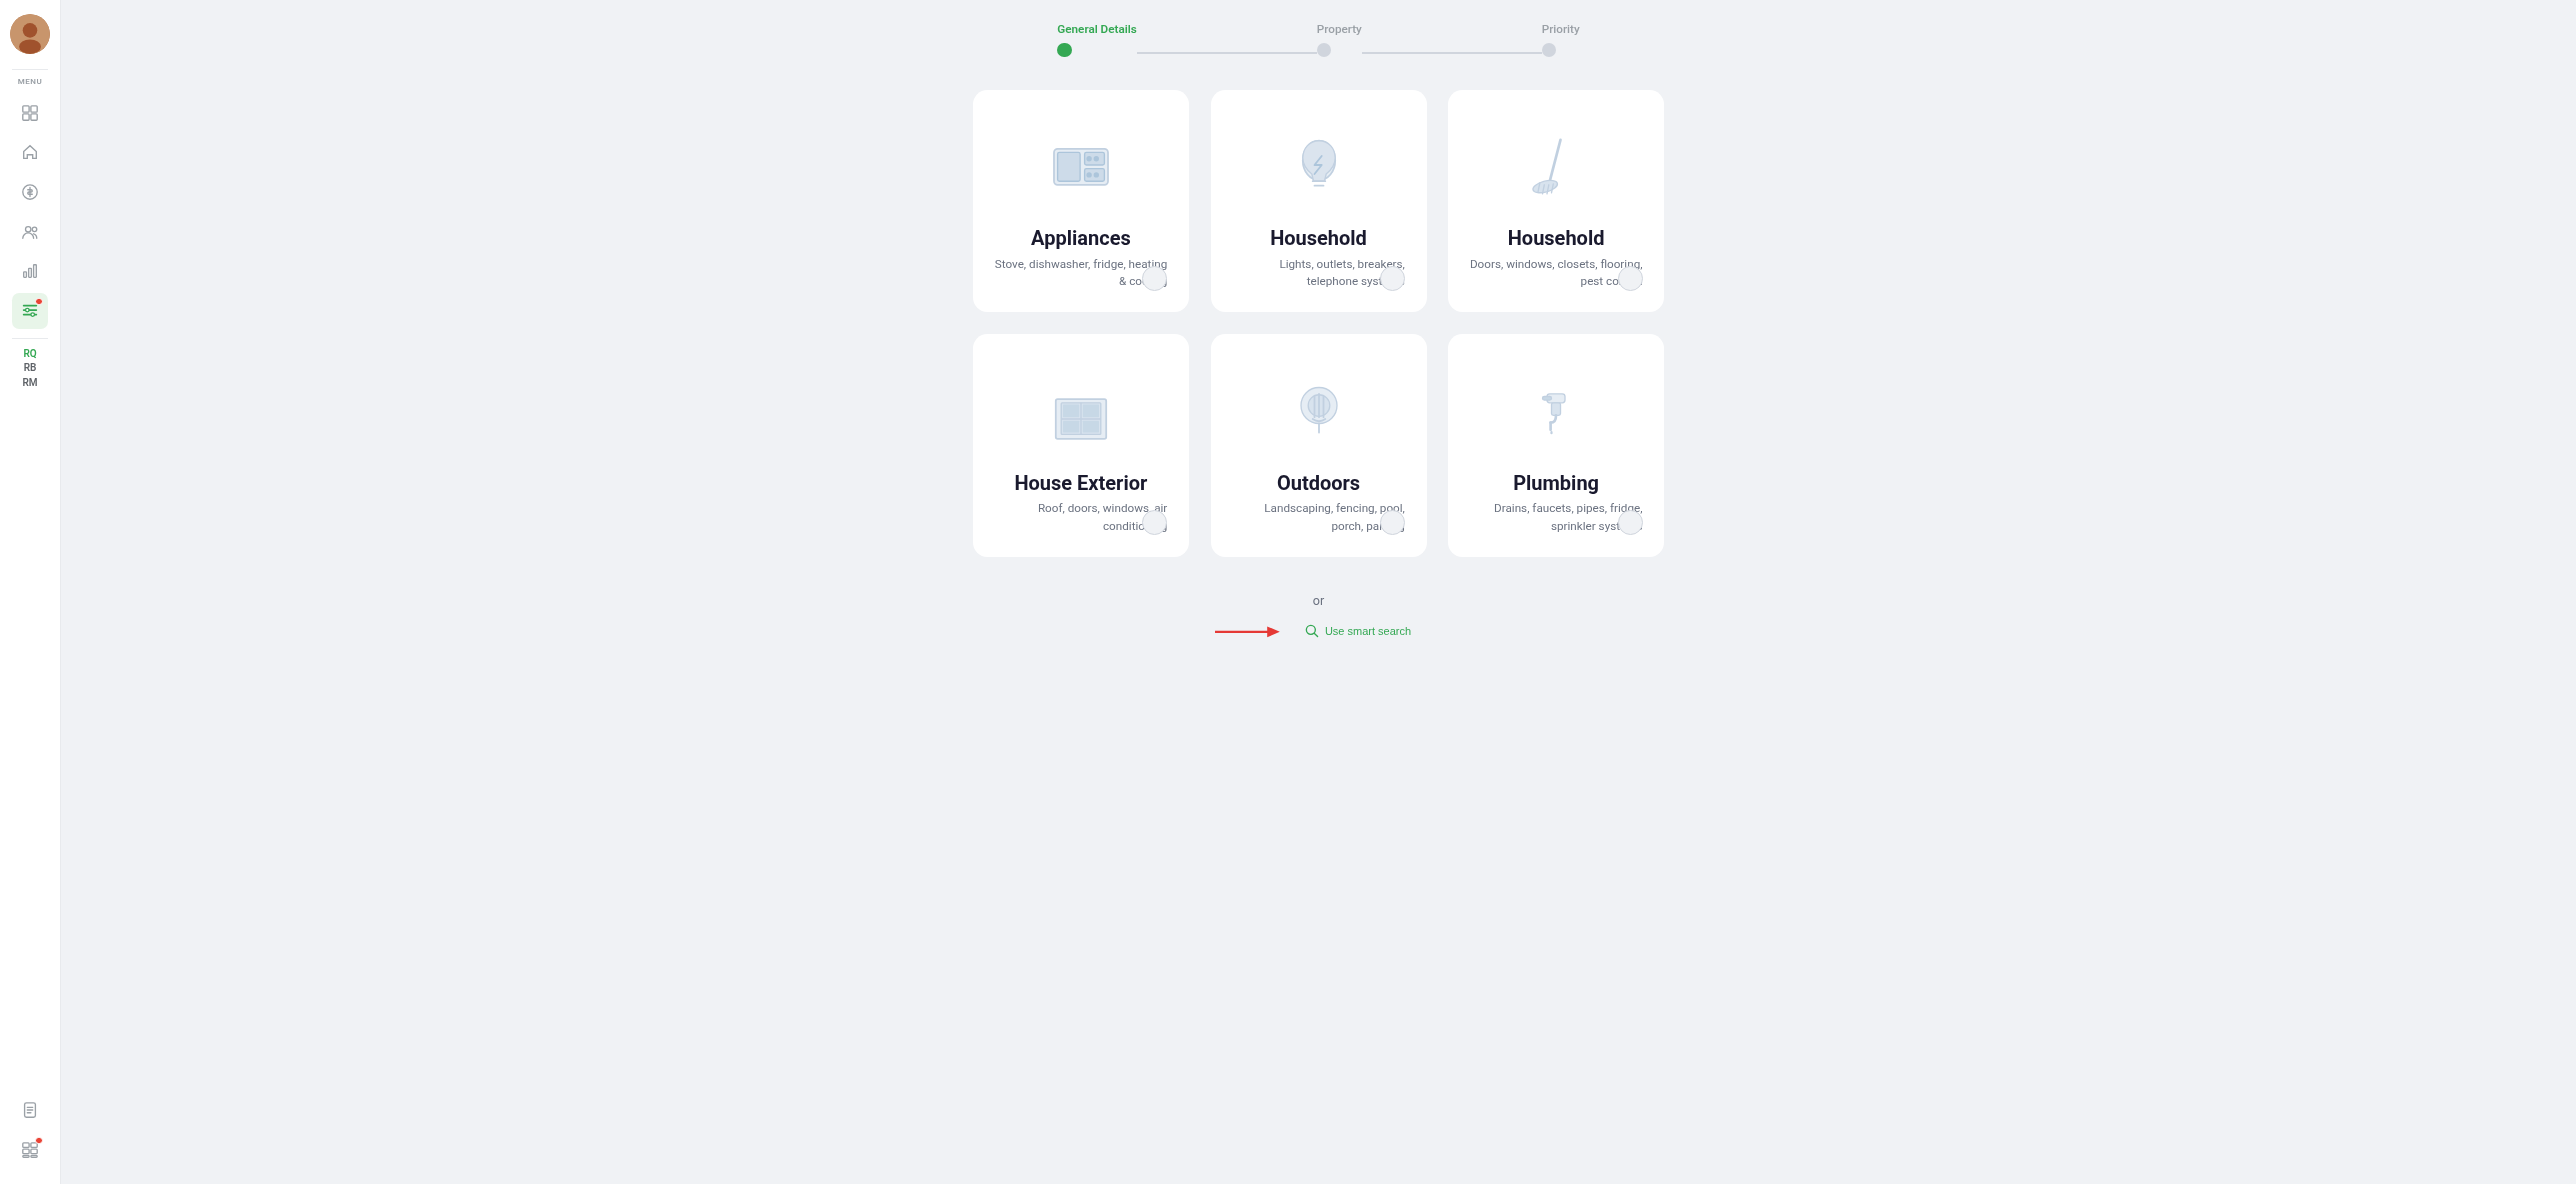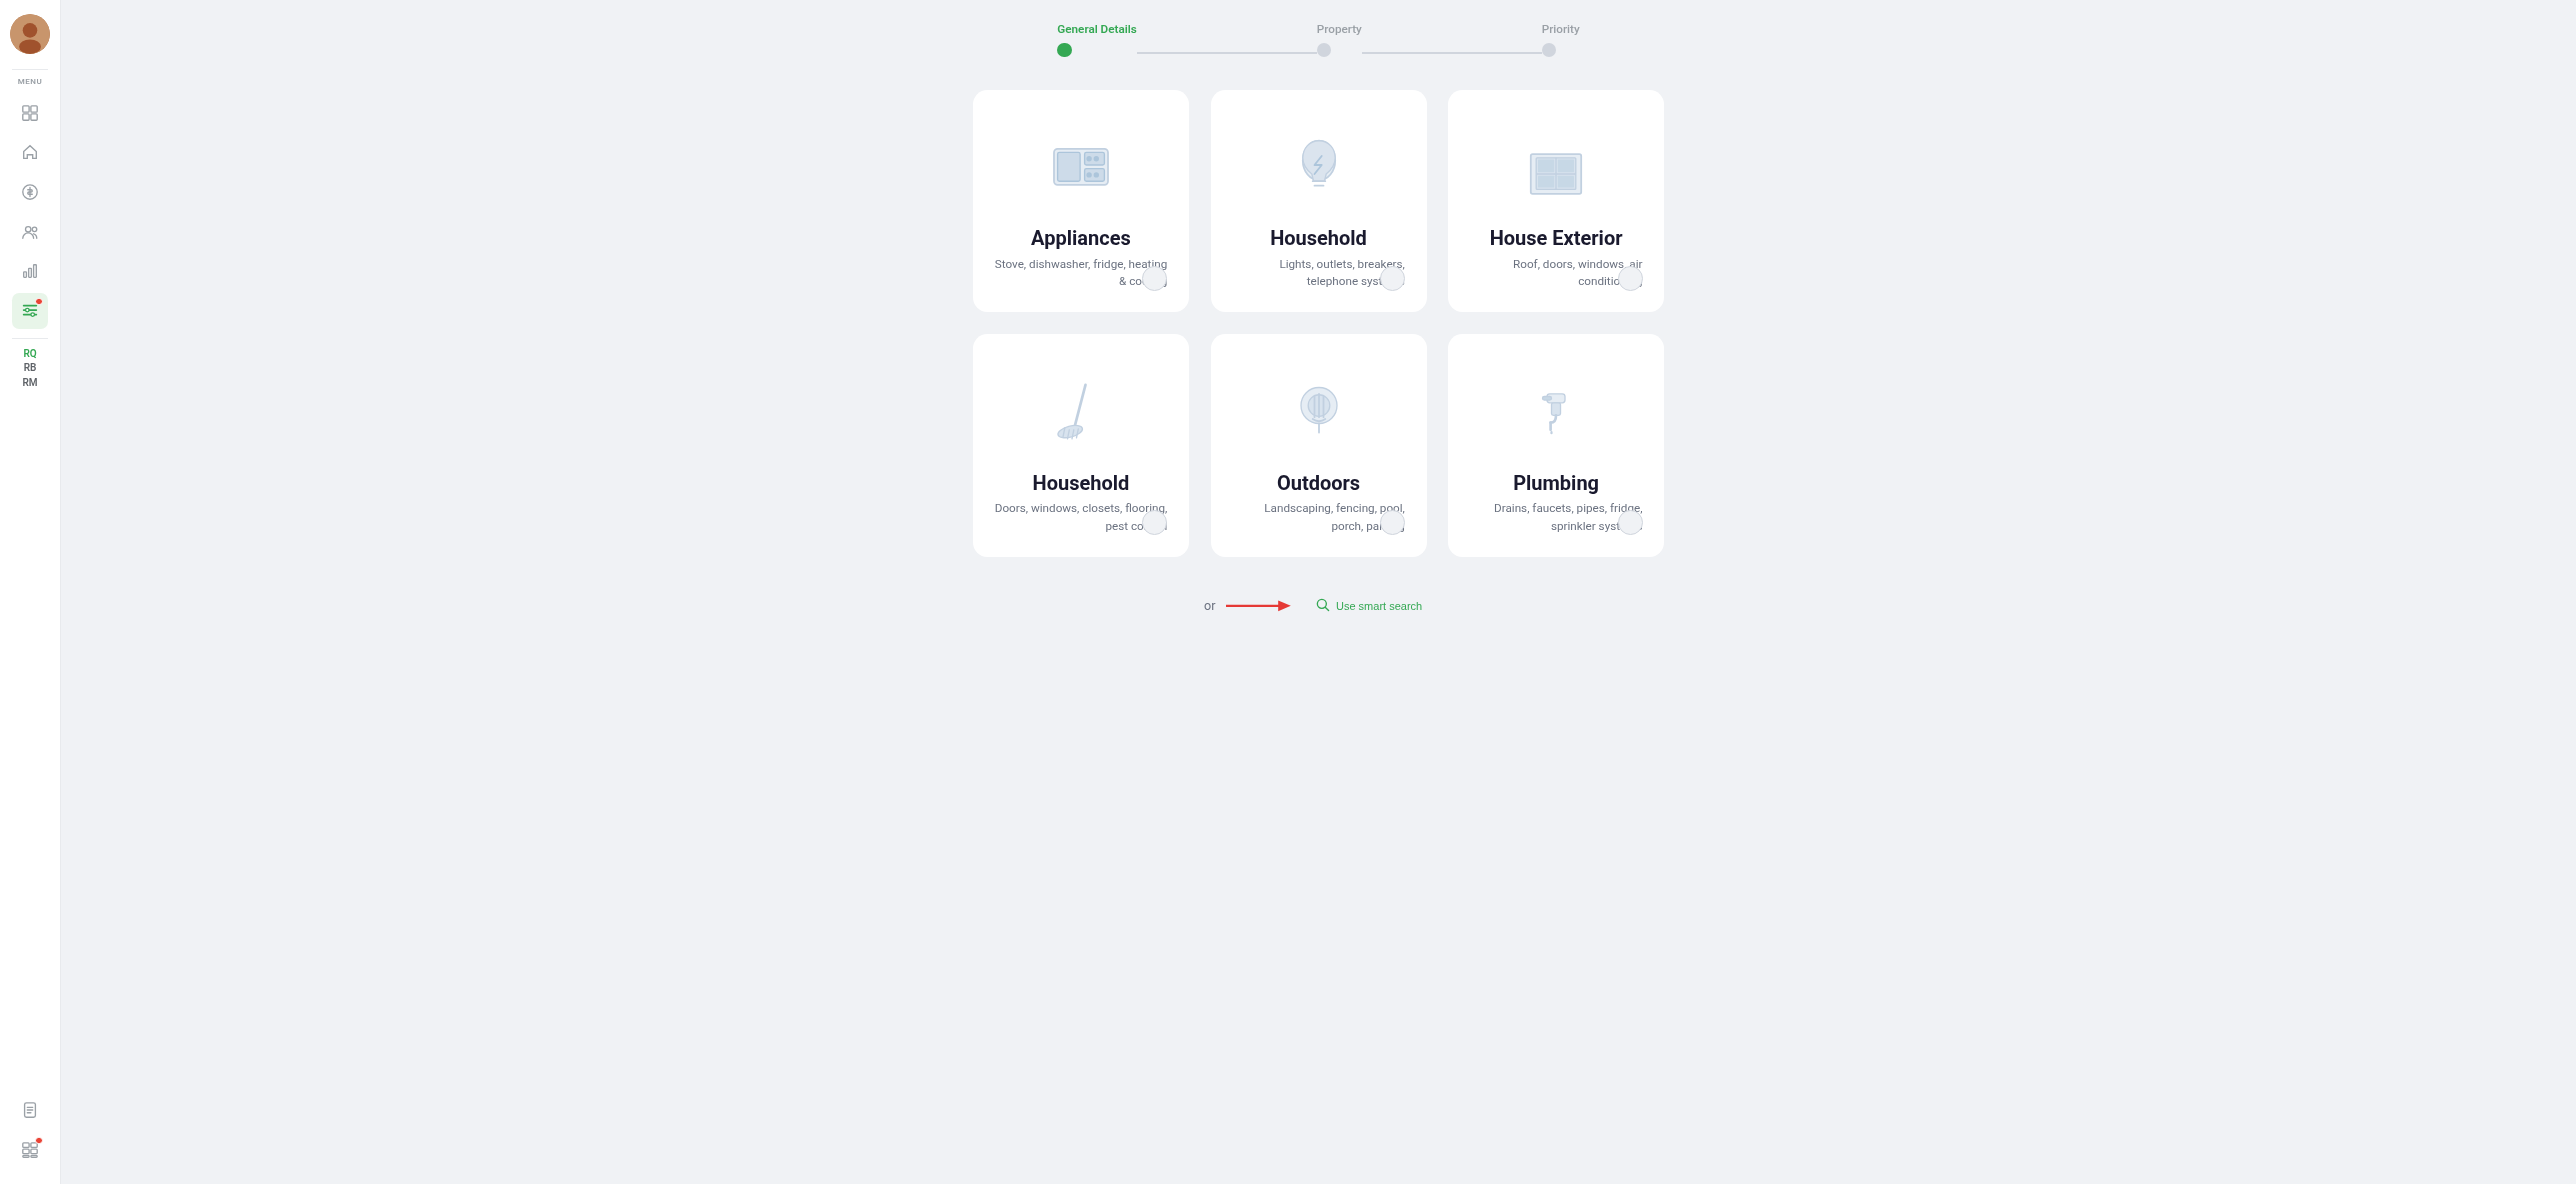--- a/index.html
+++ b/index.html
@@ -229,21 +229,21 @@
     .card-content {
       display: flex;
       flex-direction: column;
       align-items: center;
       width: 100%;
     }
 
     
     .bottom-section {
       display: flex;
-      flex-direction: row;
+      flex-direction: column;
       align-items: center;
       padding: 7.2px 0 21.6px;
       gap: 10.8px;
     }
 
     .or-text {
       font-size: 12.6px;
       color: #6b7280;
     }
 
@@ -430,61 +430,61 @@
         <div class="card-content">
           <div class="card-title">Household</div>
           <div class="card-desc">Lights, outlets, breakers, telephone systems</div>
         </div>
         <div class="card-radio"></div>
       </div>
 
       <div class="card">
         <div class="card-icon-area">
           <svg class="icon-svg" viewBox="0 0 80 80" fill="none" xmlns="http://www.w3.org/2000/svg">
-            <rect x="12" y="28" width="56" height="44" rx="2" fill="#dce6f0" stroke="#a8bdd4" stroke-width="2"></rect>
-
-            <rect x="18" y="32" width="44" height="35" rx="1" fill="#c8d8e8" stroke="#a8bdd4" stroke-width="1.5"></rect>
-            <line x1="40" y1="32" x2="40" y2="67" stroke="#a8bdd4" stroke-width="1.5"></line>
-            <line x1="18" y1="50" x2="62" y2="50" stroke="#a8bdd4" stroke-width="1.5"></line>
-
-            <rect x="20" y="34" width="18" height="14" rx="0.5" fill="#b0c8dc"></rect>
-            <rect x="42" y="34" width="18" height="14" rx="0.5" fill="#b0c8dc"></rect>
-            <rect x="20" y="52" width="18" height="13" rx="0.5" fill="#b0c8dc"></rect>
-            <rect x="42" y="52" width="18" height="13" rx="0.5" fill="#b0c8dc"></rect>
-          </svg>
-        </div>
-        <div class="card-content">
-          <div class="card-title">House Exterior</div>
-          <div class="card-desc">Roof, doors, windows, air conditioning</div>
-        </div>
-        <div class="card-radio"></div>
-      </div>
-
-      <div class="card">
-        <div class="card-icon-area">
-          <svg class="icon-svg" viewBox="0 0 80 80" fill="none" xmlns="http://www.w3.org/2000/svg">
 
             <line x1="45" y1="12" x2="32" y2="62" stroke="#a8bdd4" stroke-width="3" stroke-linecap="round"></line>
             <ellipse cx="28" cy="64" rx="14" ry="6" transform="rotate(-15 28 64)" fill="#c8d8e8" stroke="#a8bdd4" stroke-width="1.5"></ellipse>
             <line x1="22" y1="60" x2="20" y2="70" stroke="#a8bdd4" stroke-width="1.5" stroke-linecap="round"></line>
             <line x1="27" y1="62" x2="25" y2="72" stroke="#a8bdd4" stroke-width="1.5" stroke-linecap="round"></line>
             <line x1="32" y1="62" x2="30" y2="72" stroke="#a8bdd4" stroke-width="1.5" stroke-linecap="round"></line>
             <line x1="37" y1="61" x2="35" y2="71" stroke="#a8bdd4" stroke-width="1.5" stroke-linecap="round"></line>
           </svg>
         </div>
         <div class="card-content">
           <div class="card-title">Household</div>
           <div class="card-desc">Doors, windows, closets, flooring, pest control</div>
         </div>
         <div class="card-radio"></div>
       </div>
 
       <div class="card">
         <div class="card-icon-area">
           <svg class="icon-svg" viewBox="0 0 80 80" fill="none" xmlns="http://www.w3.org/2000/svg">
+            <rect x="12" y="28" width="56" height="44" rx="2" fill="#dce6f0" stroke="#a8bdd4" stroke-width="2"></rect>
+
+            <rect x="18" y="32" width="44" height="35" rx="1" fill="#c8d8e8" stroke="#a8bdd4" stroke-width="1.5"></rect>
+            <line x1="40" y1="32" x2="40" y2="67" stroke="#a8bdd4" stroke-width="1.5"></line>
+            <line x1="18" y1="50" x2="62" y2="50" stroke="#a8bdd4" stroke-width="1.5"></line>
+
+            <rect x="20" y="34" width="18" height="14" rx="0.5" fill="#b0c8dc"></rect>
+            <rect x="42" y="34" width="18" height="14" rx="0.5" fill="#b0c8dc"></rect>
+            <rect x="20" y="52" width="18" height="13" rx="0.5" fill="#b0c8dc"></rect>
+            <rect x="42" y="52" width="18" height="13" rx="0.5" fill="#b0c8dc"></rect>
+          </svg>
+        </div>
+        <div class="card-content">
+          <div class="card-title">House Exterior</div>
+          <div class="card-desc">Roof, doors, windows, air conditioning</div>
+        </div>
+        <div class="card-radio"></div>
+      </div>
+
+      <div class="card">
+        <div class="card-icon-area">
+          <svg class="icon-svg" viewBox="0 0 80 80" fill="none" xmlns="http://www.w3.org/2000/svg">
 
             <circle cx="40" cy="35" r="20" fill="#dce6f0" stroke="#a8bdd4" stroke-width="1.5"></circle>
             <circle cx="40" cy="35" r="12" fill="#c8d8e8" stroke="#a8bdd4" stroke-width="1.5"></circle>
 
             <line x1="35" y1="25" x2="35" y2="48" stroke="#a8bdd4" stroke-width="2" stroke-linecap="round"></line>
             <line x1="40" y1="22" x2="40" y2="48" stroke="#a8bdd4" stroke-width="2" stroke-linecap="round"></line>
             <line x1="45" y1="25" x2="45" y2="48" stroke="#a8bdd4" stroke-width="2" stroke-linecap="round"></line>
             <path d="M33 50 Q40 55 47 50" stroke="#a8bdd4" stroke-width="2" stroke-linecap="round" fill="none"></path>
             <line x1="40" y1="55" x2="40" y2="65" stroke="#a8bdd4" stroke-width="2" stroke-linecap="round"></line>
           </svg>

